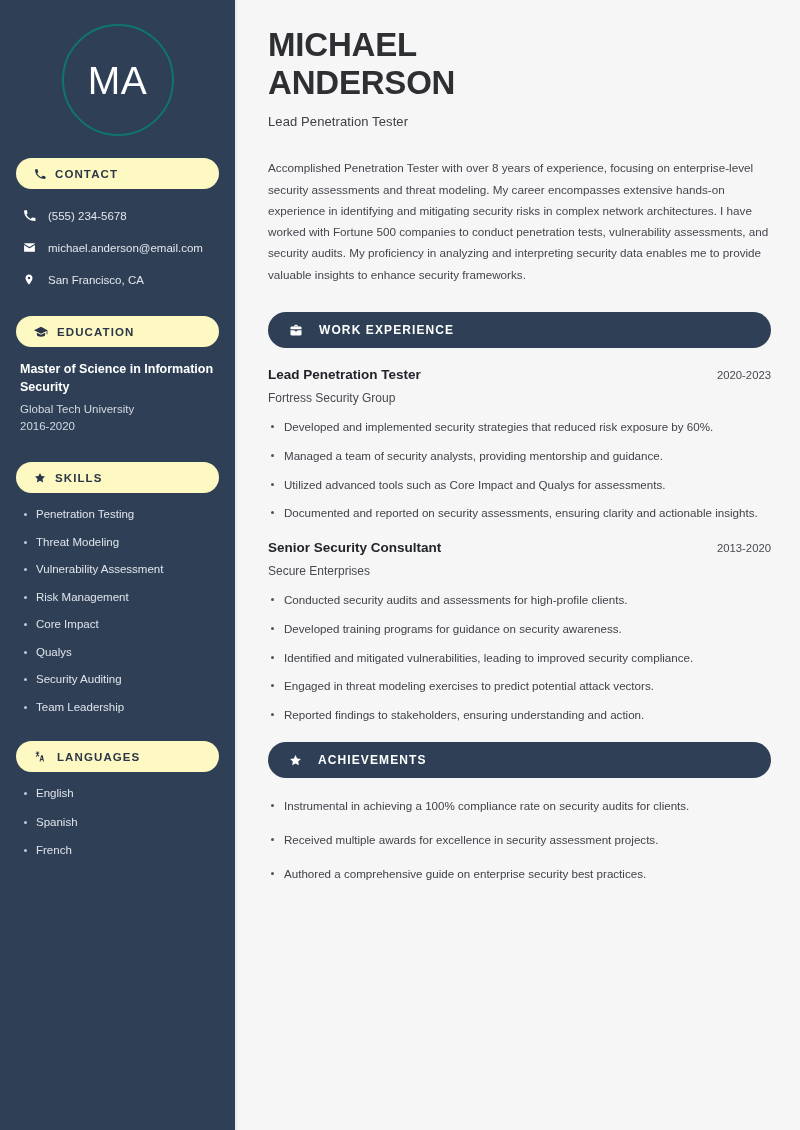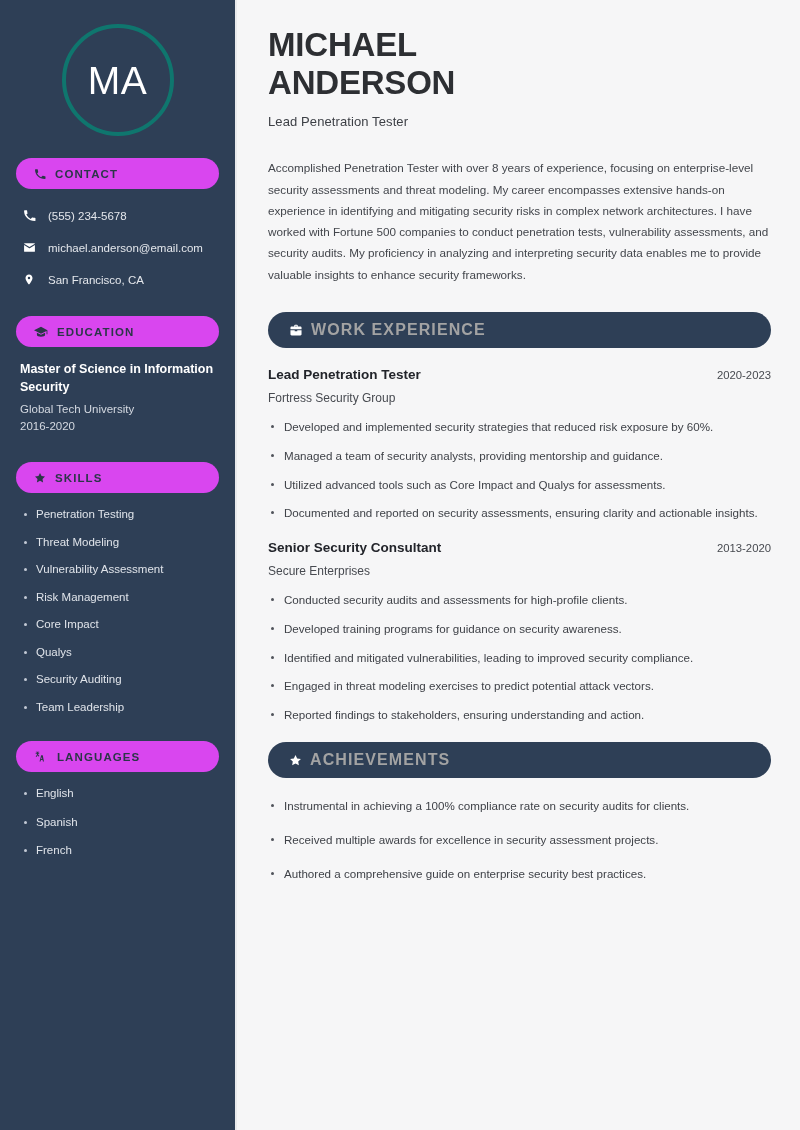--- a/index.html
+++ b/index.html
@@ -34,34 +34,34 @@
   .avatar-wrap {
     display: flex;
     justify-content: center;
     padding-top: 24px;
     padding-bottom: 22px;
   }
   .avatar {
     width: 112px;
     height: 112px;
     border-radius: 50%;
-    border: 4px solid #0f766e;
+    border: 2px solid #0f766e;
     display: flex;
     align-items: center;
     justify-content: center;
     color: #ffffff;
     font-size: 39px;
     font-weight: 400;
     letter-spacing: 0.5px;
     line-height: 1;
   }
 
   
   .pill {
-    background: #d946ef;
+    background: #fef9c3;
     color: #2b3648;
     border-radius: 999px;
     height: 31px;
     display: flex;
     align-items: center;
     gap: 9px;
     padding: 0 18px;
     font-size: 11.5px;
     font-weight: bold;
     letter-spacing: 1.1px;
@@ -153,28 +153,28 @@
   .summary {
     font-size: 11.7px;
     color: #43464c;
     line-height: 1.82;
     margin-top: 28px;
     margin-bottom: 27px;
   }
 
   .sec-bar {
     background: #2e3f56;
-    color: #a3a3a3;
+    color: #ffffff;
     border-radius: 999px;
     height: 36px;
     display: flex;
     align-items: center;
-    gap: 8px;
+    gap: 16px;
     padding: 0 21px;
-    font-size: 16px;
+    font-size: 12px;
     font-weight: bold;
     letter-spacing: 1.1px;
     margin-bottom: 19px;
   }
   .sec-bar .ic { display: flex; align-items: center; }
 
   .job { margin-bottom: 17px; }
   .job-head {
     display: flex;
     justify-content: space-between;

